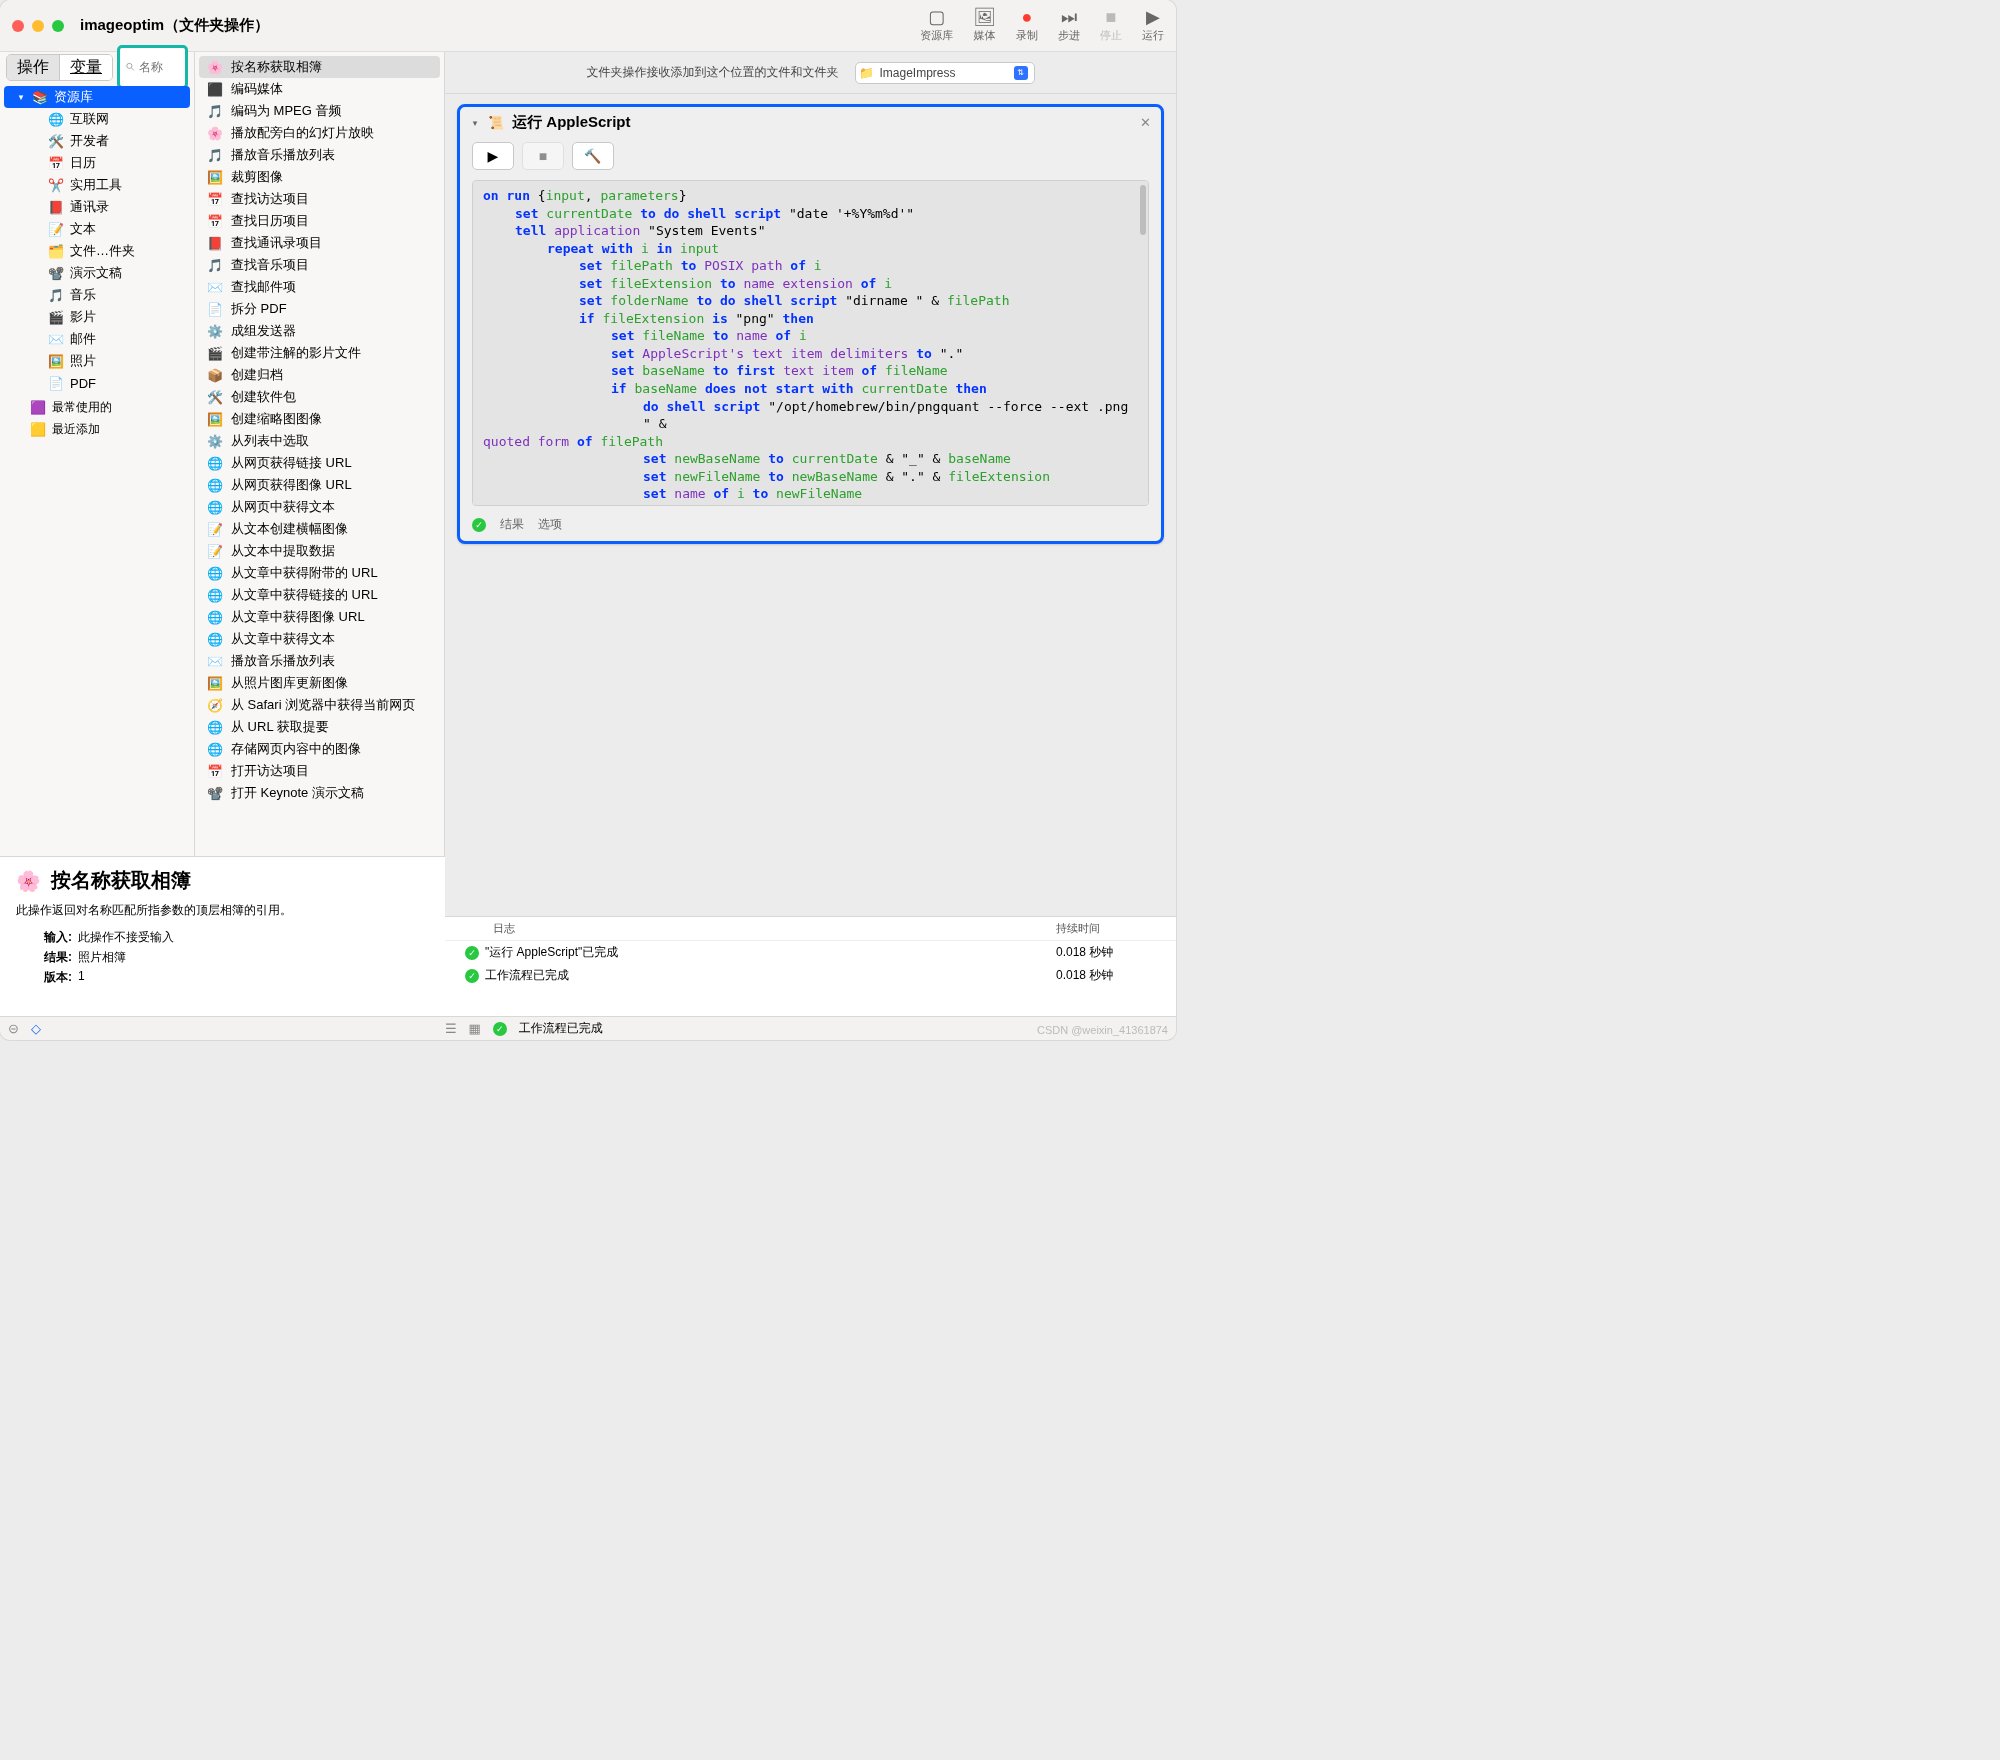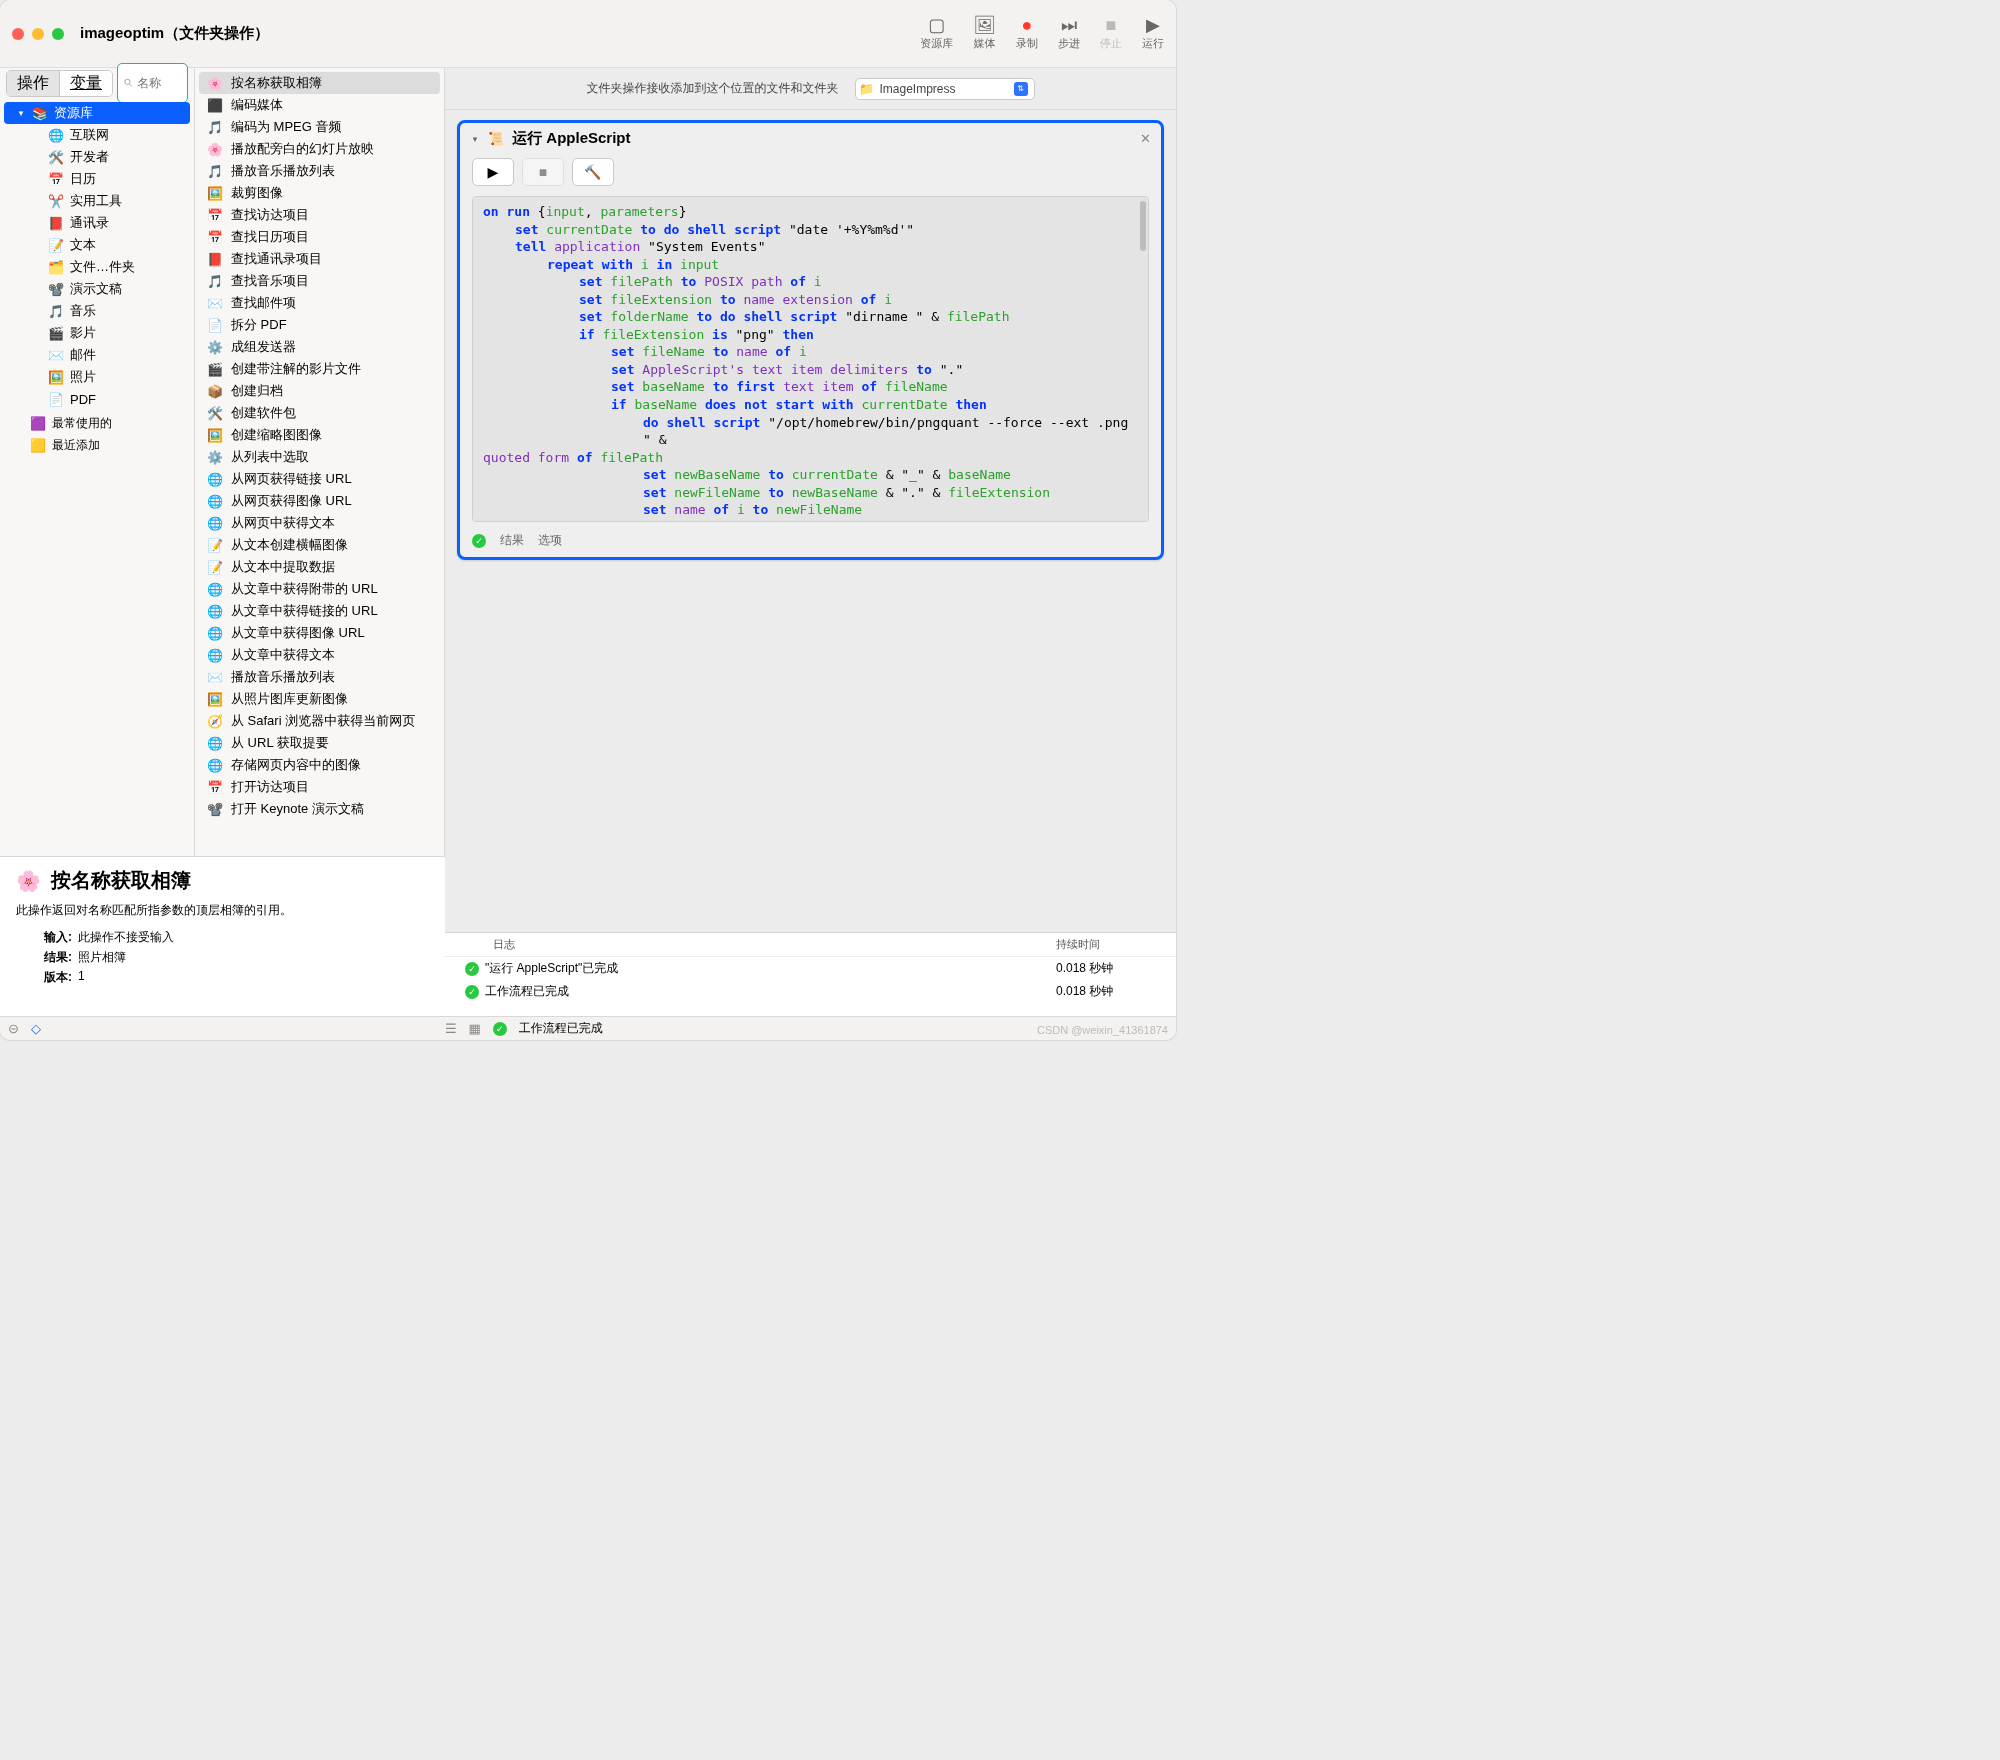--- a/index.html
+++ b/index.html
@@ -1,37 +1,37 @@
 <!DOCTYPE html>
 <html><head>
   <meta charset="utf-8">
   <style>
     * { box-sizing: border-box; margin: 0; padding: 0; }
     body { font-family: -apple-system, "Helvetica Neue", sans-serif; font-size: 13px; background: #ececec; color: #000; width: 2000px; height: 1760px; transform-origin: top left; }
     .window { width: 1176px; height: 1040px; background: #ececec; position: relative; border-radius: 10px; overflow: hidden; box-shadow: 0 0 0 1px rgba(0,0,0,.08); }
-    .titlebar { height: 68px; display: flex; align-items: center; padding: 0 12px; background: #f4f2f0; border-bottom: 1px solid #ddd; }
+    .titlebar { height: 52px; display: flex; align-items: center; padding: 0 12px; background: #f4f2f0; border-bottom: 1px solid #ddd; }
     .traffic { display: flex; gap: 8px; margin-right: 16px; }
     .dot { width: 12px; height: 12px; border-radius: 50%; }
     .dot.red { background: #ff5f57; }
     .dot.yellow { background: #febc2e; }
     .dot.green { background: #28c840; }
     .title { font-weight: 600; font-size: 15px; }
     .toolbar-right { margin-left: auto; display: flex; gap: 20px; }
     .tb-btn { display: flex; flex-direction: column; align-items: center; color: #676767; font-size: 11px; gap: 2px; cursor: pointer; }
     .tb-btn.disabled { opacity: .4; }
     .tb-btn.rec .ico { color: #ff3b30; }
     .ico { font-size: 18px; line-height: 1; }
     .main { display: flex; height: calc(100% - 52px - 24px); }
     .col1 { width: 195px; border-right: 1px solid #d8d8d8; background: #f8f7f5; display: flex; flex-direction: column; }
     .tabs-row { display: flex; align-items: center; height: 30px; padding: 4px 6px; gap: 4px; }
     .seg { display: flex; border: 1px solid #c9c9c9; border-radius: 5px; overflow: hidden; }
     .seg-btn { padding: 2px 10px; font-size: 16px; background: #fff; border-right: 1px solid #c9c9c9; }
     .seg-btn:last-child { border-right: none; text-decoration: underline; }
     .seg-btn.active { background: #e4e4e4; }
-    .search { flex: 1; display: flex; align-items: center; background: #fff; border: 1px solid #14b8a6; border-radius: 5px; padding: 19px 6px; height: 22px; }
+    .search { flex: 1; display: flex; align-items: center; background: #fff; border: 3px solid #14b8a6; border-radius: 5px; padding: 19px 6px; height: 22px; }
     .search svg { width: 12px; height: 12px; fill: #999; margin-right: 4px; }
     .search input { border: none; outline: none; font-size: 12px; width: 100%; color: #888; background: transparent; }
     .tree { flex: 1; overflow: auto; padding: 4px 0; }
     .tree-item { display: flex; align-items: center; height: 22px; padding: 0 6px 0 12px; gap: 6px; }
     .tree-item.root { background: #0a60ff; color: #fff; border-radius: 4px; margin: 0 4px; }
     .tree-item.root .chev { color: #fff; }
     .tree-item.child { padding-left: 48px; }
     .tree-item.foot { padding-left: 30px; font-size: 12px; }
     .chev { width: 10px; text-align: center; color: #666; font-size: 9px; }
     .cat-ico { width: 16px; height: 16px; display: inline-flex; align-items: center; justify-content: center; font-size: 13px; }

